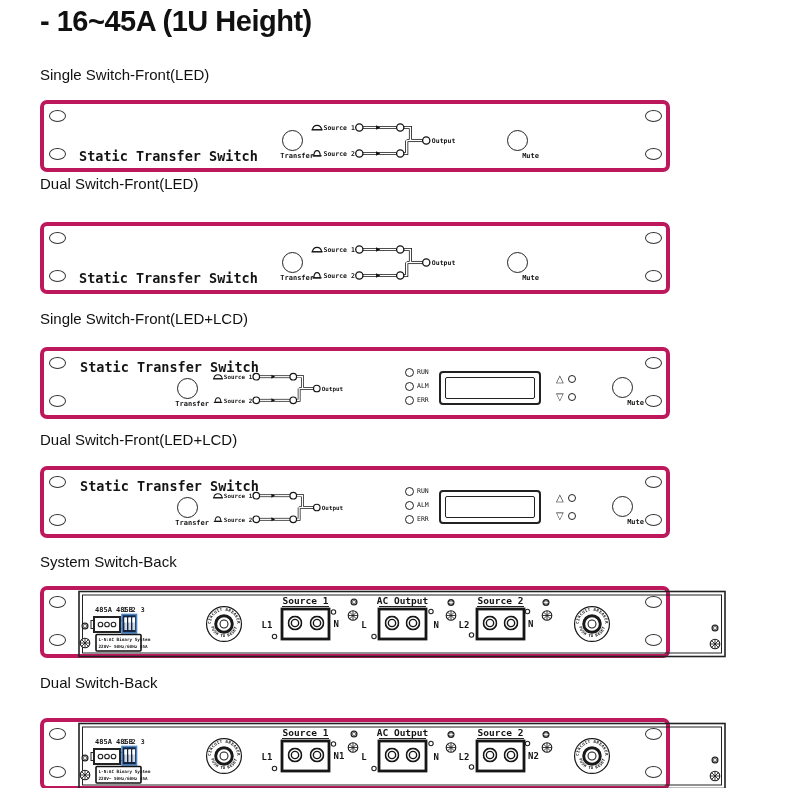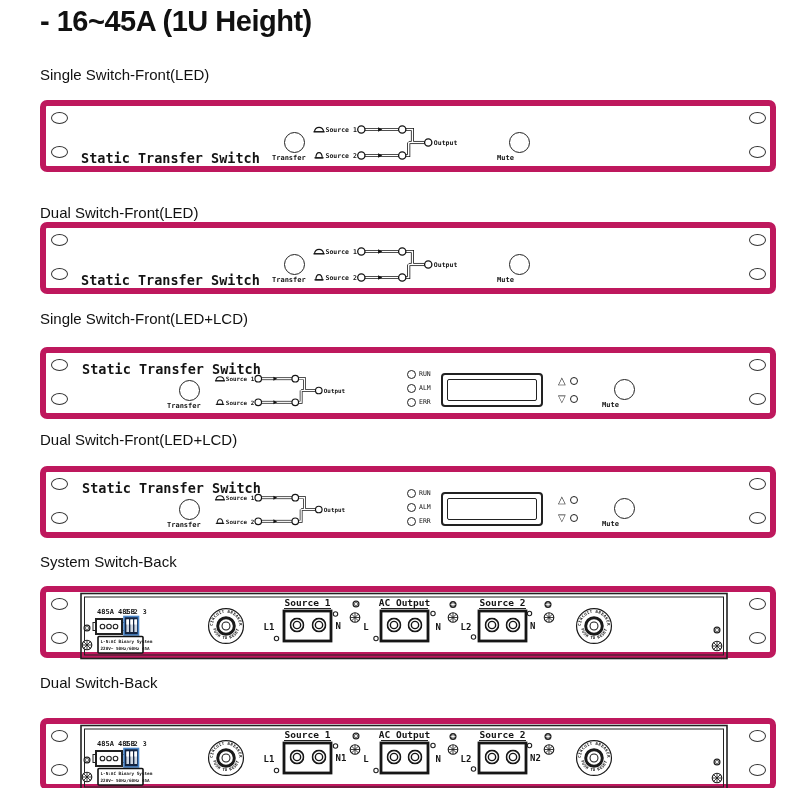--- a/index.html
+++ b/index.html
@@ -1,26 +1,26 @@
 <!DOCTYPE html>
 <html><head>
 <meta charset="utf-8">
 <style>
   *{margin:0;padding:0;box-sizing:border-box}
   html,body{background:#fff}
   body{width:789px;height:788px;position:relative;font-family:"Liberation Sans",sans-serif;color:#111;overflow:hidden}
   .title{position:absolute;left:40px;top:5px;font-size:29px;font-weight:bold;letter-spacing:-.5px;white-space:nowrap}
   .sec{position:absolute;left:40px;font-size:15px;font-weight:normal;white-space:nowrap}
-  .panel{position:absolute;left:40px;width:736px;height:72px;border:6px solid #be185d;border-radius:7px;background:#fff}
+  .panel{position:absolute;left:40px;width:630px;height:72px;border:4px solid #be185d;border-radius:7px;background:#fff}
   .oval{position:absolute;width:17px;height:12px;border:1.6px solid #333;border-radius:50%;background:#fff}
   .ov-tl{left:5px;top:6px}.ov-bl{left:5px;bottom:8px}.ov-tr{right:4px;top:6px}.ov-br{right:4px;bottom:8px}
   .devname{position:absolute;font-family:"DejaVu Sans Mono",monospace;font-weight:bold;font-size:13.5px;white-space:nowrap;color:#141414}
   .devname.led{left:35px;top:44px}
   .devname.lcd{left:36px;top:8px}
-  .btn{position:absolute;width:44px;text-align:left}
+  .btn{position:absolute;width:44px;text-align:right}
   .btn .circ{width:21px;height:21px;border:1.5px solid #222;border-radius:50%;margin:0 auto;background:#fff}
   .btn .lbl{font-family:"DejaVu Sans Mono",monospace;font-size:7px;font-weight:bold;margin-top:1px;white-space:nowrap}
   svg.abs{position:absolute;overflow:visible}
   .ledrow{position:absolute;display:flex;align-items:center;gap:3px;height:11px}
   .ledrow .dot{width:9px;height:9px;border:1.4px solid #222;border-radius:50%;background:#fff}
   .ledrow .lbl{font-family:"DejaVu Sans Mono",monospace;font-size:6.5px;font-weight:normal;line-height:9px}
   .lcdbox{position:absolute;left:395px;top:20px;width:102px;height:34px;border:2.6px solid #222;border-radius:4px;background:#fff}
   .lcdbox .inner{position:absolute;left:4px;right:4px;top:4px;bottom:4px;border:1.3px solid #222;border-radius:2px}
   .udrow{position:absolute;display:flex;align-items:center;gap:4px;height:13px}
   .udrow .tri{font-size:10px;line-height:12px;color:#222}
@@ -168,21 +168,21 @@
         <use href="#sym-screw-star" x="668.5" y="35.5" width="9" height="9"></use>
         <use href="#sym-screw-hatch" x="667" y="50" width="12" height="12"></use>
       </g>
     </symbol>
   </defs>
 </svg>
 
 <div class="title">- 16~45A (1U Height)</div>
 
 <div class="sec" style="top:66px">Single Switch-Front(LED)</div>
-<div class="sec" style="top:204px">Dual Switch-Front(LED)</div>
+<div class="sec" style="top:175px">Dual Switch-Front(LED)</div>
 <div class="sec" style="top:310px">Single Switch-Front(LED+LCD)</div>
 <div class="sec" style="top:431px">Dual Switch-Front(LED+LCD)</div>
 <div class="sec" style="top:553px">System Switch-Back</div>
 <div class="sec" style="top:674px">Dual Switch-Back</div>
 
 <div class="panel" style="top:100px">
   <div class="oval ov-tl"></div>
   <div class="oval ov-bl"></div>
   <div class="oval ov-tr"></div>
   <div class="oval ov-br"></div>

